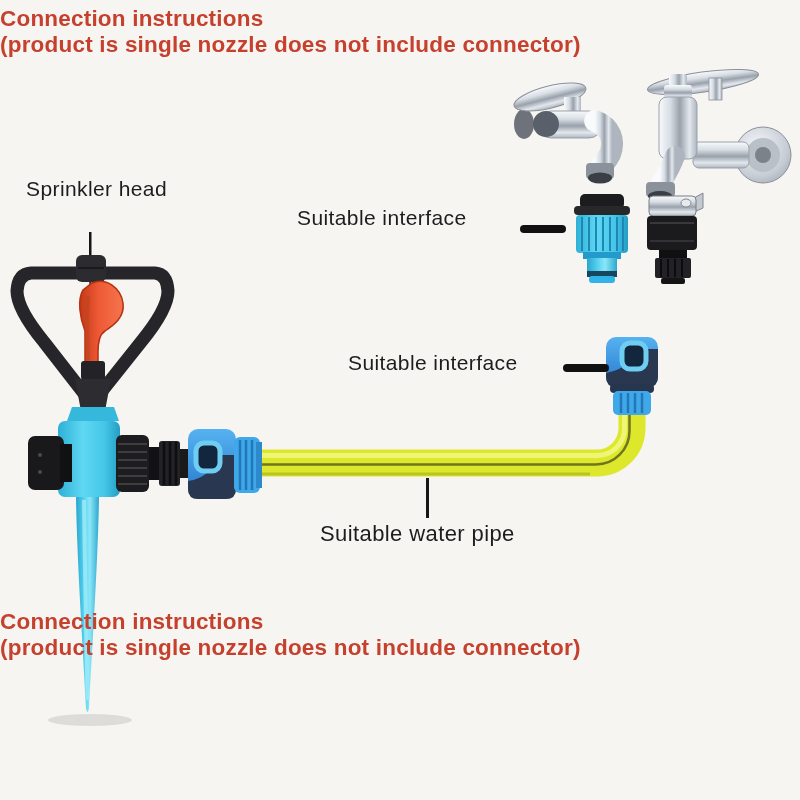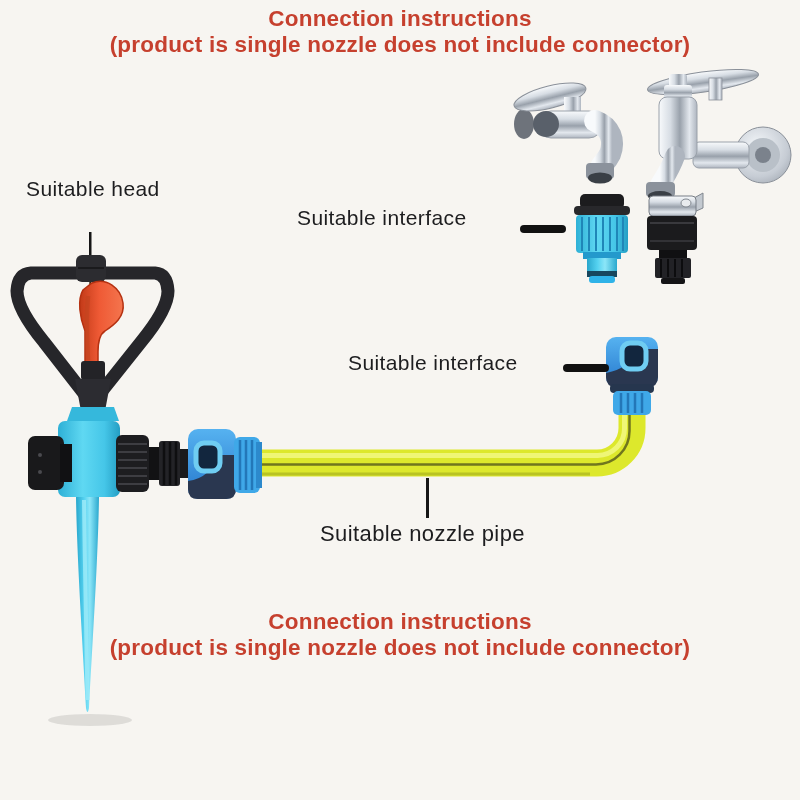--- a/index.html
+++ b/index.html
@@ -3,21 +3,21 @@
 <meta charset="utf-8">
 <style>
   html,body{margin:0;padding:0;}
   body{
     width:800px;height:800px;position:relative;overflow:hidden;
     background:#f7f5f1;
     font-family:"Liberation Sans","DejaVu Sans",sans-serif;
   }
   .abs{position:absolute;}
   .red-block{
-    left:0;width:800px;text-align:center;
+    left:0;width:800px;
     color:#c6402e;font-weight:bold;font-size:22.5px;line-height:26px;
     letter-spacing:0.2px;
   }
   .black-label{
     color:#1d1d1f;font-size:21px;letter-spacing:0.4px;white-space:nowrap;
   }
   #scene{position:absolute;left:0;top:0;}
   .ptr{position:absolute;background:#161616;}
   .dash{position:absolute;background:#111;height:7.5px;width:46px;border-radius:4px;}
 </style>
@@ -210,27 +210,27 @@
         <line x1="642" y1="393" x2="642" y2="413"></line>
     </g>
   </g>
 </svg>
 
 <div class="abs red-block" style="top:6px;">
   <div>Connection instructions</div>
   <div>(product is single nozzle does not include connector)</div>
 </div>
 
-<div class="abs black-label" style="left:26px;top:177px;font-size:21px;">Suitable head</div>
+<div class="abs black-label" style="left:26px;top:177px;font-size:21px;">Sprinkler head</div>
 
 <div class="abs black-label" style="left:297px;top:206px;">Suitable interface</div>
 <div class="dash" style="left:520px;top:225px;"></div>
 
 <div class="abs black-label" style="left:348px;top:351px;">Suitable interface</div>
 <div class="dash" style="left:563px;top:364px;"></div>
 
 <div class="ptr" style="left:426px;top:478px;width:2.5px;height:40px;"></div>
-<div class="abs black-label" style="left:320px;top:521px;font-size:22px;">Suitable nozzle pipe</div>
+<div class="abs black-label" style="left:320px;top:521px;font-size:22px;">Suitable water pipe</div>
 
 <div class="abs red-block" style="top:609px;">
   <div>Connection instructions</div>
   <div>(product is single nozzle does not include connector)</div>
 </div>
 
 </body></html>

